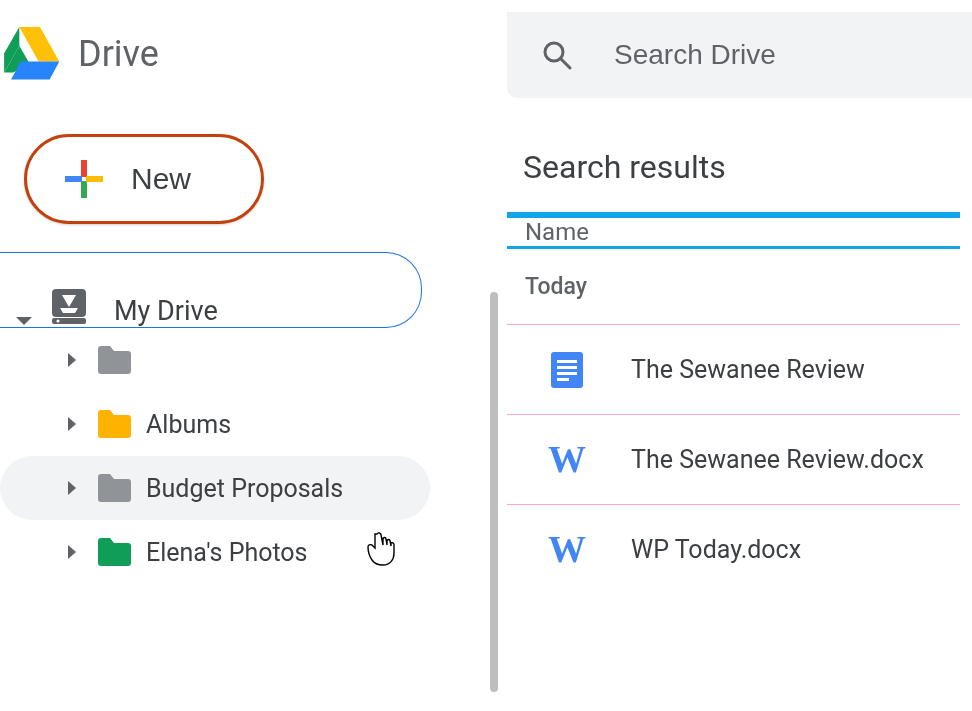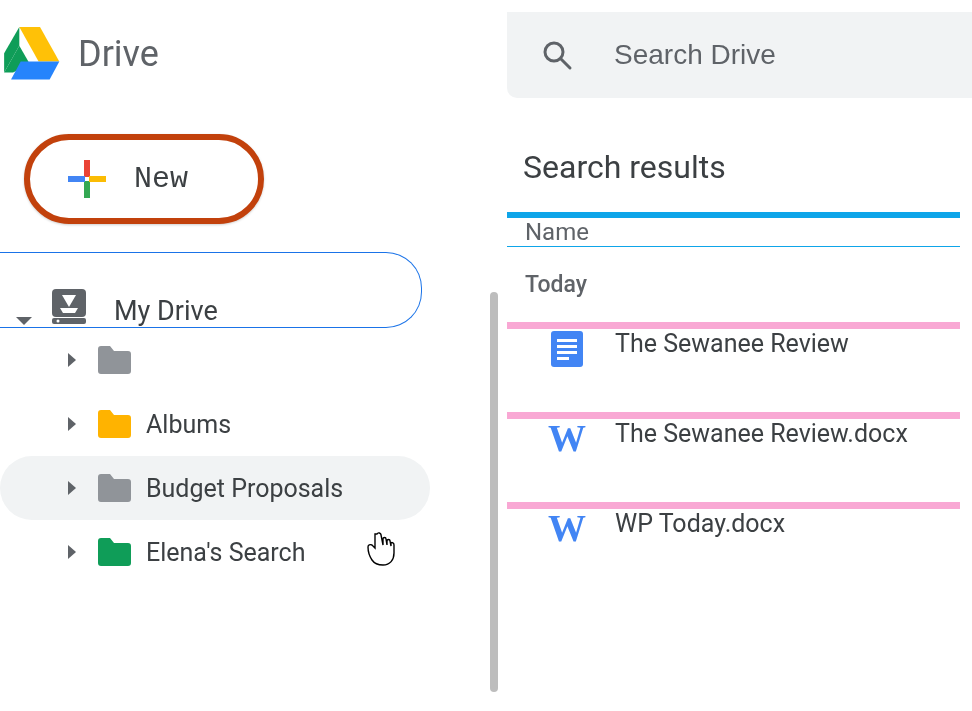--- a/index.html
+++ b/index.html
@@ -26,29 +26,28 @@
   .app-title {
     font-size: 36px;
     color: #5f6368;
     font-weight: 400;
   }
   .new-button {
     margin: 40px 0 28px 24px;
     width: 240px;
     height: 90px;
     border-radius: 45px;
-    border: 6px solid #c2410c;
+    border: 3px solid #c2410c;
     background: #fff;
     box-shadow: 0 1px 3px rgba(0,0,0,0.12), 0 1px 2px rgba(0,0,0,0.08);
     display: flex;
     align-items: center;
     gap: 26px;
     padding-left: 36px;
     cursor: pointer;
-    font-family: Liberation Mono, monospace;
   }
   .new-label { font-size: 30px; color: #3c4043; font-weight: 500; }
   .tree-row {
     display: flex;
     align-items: center;
     height: 64px;
     padding-left: 14px;
     gap: 14px;
     cursor: pointer;
   }
@@ -120,29 +119,29 @@
     font-size: 24px;
     color: #5f6368;
     padding: 0 18px;
     border-top: 6px solid #0ea5e9;
   }
   .group-header {
     font-size: 23px;
     color: #5f6368;
     font-weight: 500;
     padding: 24px 18px 24px 18px;
-    border-top: 1px solid #0ea5e9;
+    border-top: 3px solid #0ea5e9;
   }
   .result-row {
     display: flex;
-    align-items: flex-start;
+    align-items: center;
     height: 90px;
-    border-top: 7px solid #f9a8d4;
+    border-top: 1px solid #f9a8d4;
     padding-left: 40px;
-    gap: 28px;
+    gap: 44px;
   }
   .result-icon { width: 40px; height: 40px; display:flex; align-items:center; justify-content:center;}
   .result-name { font-size: 25px; color: #3c4043; }
   .cursor {
     position: absolute;
     left: 366px;
     top: 532px;
     pointer-events: none;
   }
   svg { display: block; }
@@ -239,21 +238,21 @@
     <span class="chev">
           <svg width="12" height="16" viewBox="0 0 12 16">
             <path d="M2 1 L10 8 L2 15 Z" fill="#5f6368"></path>
           </svg>
         </span>
     <span class="folder-icon">
           <svg width="36" height="30" viewBox="0 0 36 30">
     <path d="M2 4 C2 2 3 1 5 1 L14 1 L18 6 L32 6 C34 6 35 7 35 9 L35 26 C35 28 34 29 32 29 L5 29 C3 29 2 28 2 26 Z" fill="#0f9d58"></path>
   </svg>
         </span>
-    <span class="row-label">Elena's Search</span>
+    <span class="row-label">Elena's Photos</span>
       </div>
     </div>
 </div>
 
 <div class="scroll-indicator"></div>
 
 <div class="search-bar">
   <span>
     <svg width="32" height="32" viewBox="0 0 32 32">
       <circle cx="13" cy="13" r="9" stroke="#5f6368" stroke-width="3" fill="none"></circle>

